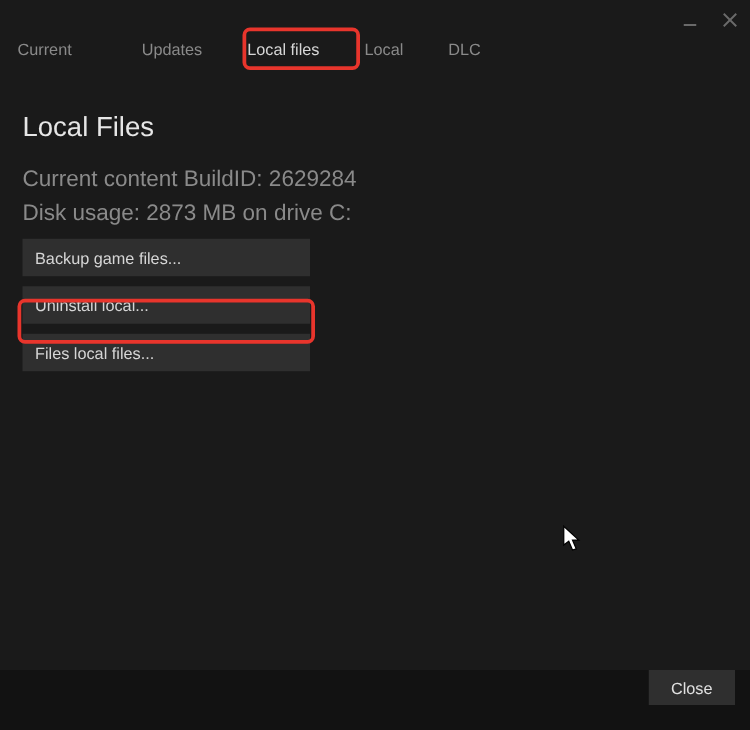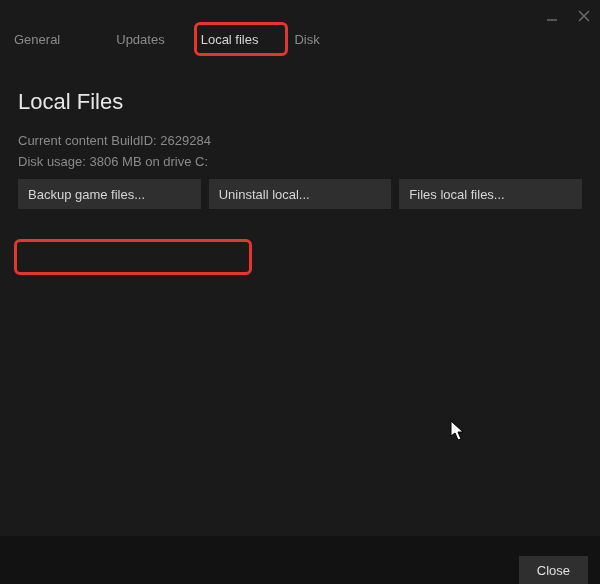--- a/index.html
+++ b/index.html
@@ -69,27 +69,27 @@
       padding: 28px 18px 0 18px;
     }
     .page-title {
       color: #e6e6e6;
       font-size: 22px;
       font-weight: 300;
       margin-bottom: 18px;
     }
     .info-line {
       color: #8a8a8a;
-      font-size: 13px;
+      font-size: 18px;
       margin-bottom: 6px;
     }
     .actions {
       margin-top: 10px;
       display: flex;
-      flex-direction: row;
+      flex-direction: column;
       gap: 8px;
     }
     .action-btn {
       width: 230px;
       height: 30px;
       background: #2f2f2f;
       color: #d6d6d6;
       font-size: 13px;
       text-align: left;
       padding: 0 10px;
@@ -110,21 +110,21 @@
     }
     .footer {
       position: absolute;
       left: 0;
       right: 0;
       bottom: 0;
       height: 48px;
       background: #121212;
       display: flex;
       justify-content: flex-end;
-      align-items: flex-end;
+      align-items: flex-start;
       padding-right: 12px;
     }
     .close-btn {
       background: #2f2f2f;
       color: #e0e0e0;
       font-size: 13px;
       border: none;
       height: 28px;
       padding: 0 18px;
       cursor: pointer;
@@ -151,32 +151,33 @@
   </div>
   <div class="window-btn">
     <svg viewBox="0 0 12 12">
         <line x1="1" y1="1" x2="11" y2="11"></line>
         <line x1="11" y1="1" x2="1" y2="11"></line>
       </svg>
   </div>
 </div>
 
 <div class="tabs">
-  <div class="tab">General</div>
+  <div class="tab">Current</div>
   <div class="tab">Updates</div>
   <div class="tab active">Local files</div>
-  <div class="tab">Disk</div>
+  <div class="tab">Local</div>
+  <div class="tab">DLC</div>
 </div>
 
 <div class="highlight-box-tab"></div>
 
 <div class="content">
   <h1 class="page-title">Local Files</h1>
   <div class="info-line">Current content BuildID: 2629284</div>
-  <div class="info-line">Disk usage: 3806 MB on drive C:</div>
+  <div class="info-line">Disk usage: 2873 MB on drive C:</div>
 
   <div class="actions">
     <button class="action-btn">Backup game files...</button>
     <button class="action-btn">Uninstall local...</button>
     <button class="action-btn">Files local files...</button>
   </div>
 </div>
 
 <div class="highlight-box-verify"></div>
 

